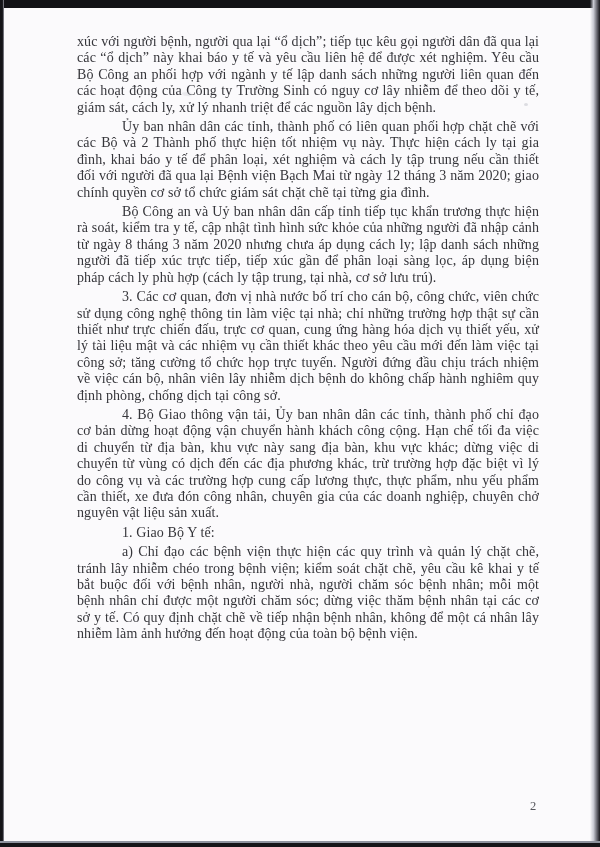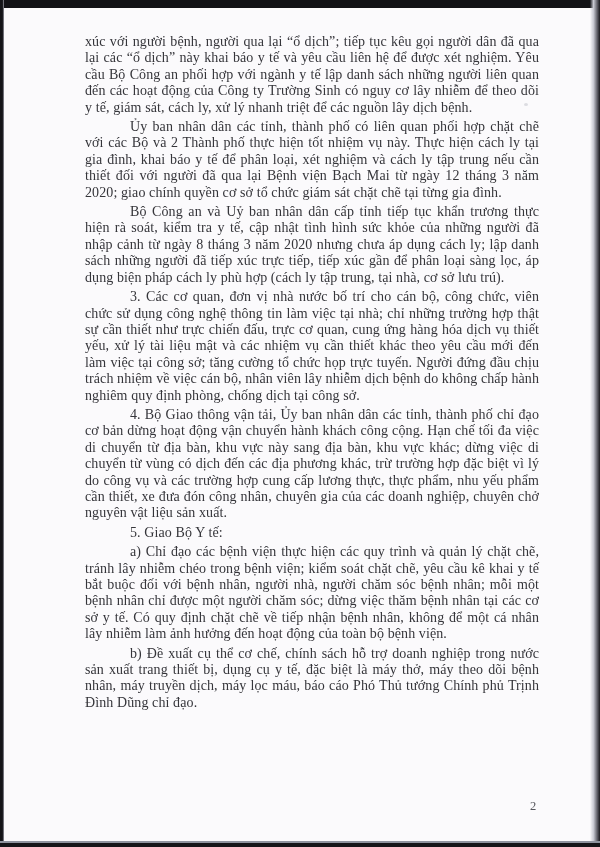--- a/index.html
+++ b/index.html
@@ -27,21 +27,21 @@
   .speck{position:absolute;z-index:2;background:#c3c4cc;border-radius:50%;opacity:.55;filter:blur(.6px);}
   .speck.s1{left:487px;top:76px;width:7px;height:3px;transform:rotate(-14deg);}
   .speck.s2{left:524px;top:103px;width:4px;height:3px;}
   .speck.s3{left:182px;top:92px;width:10px;height:4px;opacity:.3;transform:rotate(8deg);}
   
   .textblock{
     position:absolute;z-index:1;left:73px;top:34px;width:466px;
     color:var(--text);font-size:14px;line-height:16.4px;
     text-align:justify;letter-spacing:.1px;
   }
-  .para{margin:0 0 3px 12px;}
+  .para{margin:0 0 3px 4px;}
   .para.indent{text-indent:45px;}
   .pagenum{
     position:absolute;z-index:1;left:530px;top:799px;
     color:var(--pagenum);font-size:12.5px;
   }
 </style>
 </head>
 <body>
 
 <div class="scan">
@@ -54,19 +54,18 @@
   <div class="speck s1"></div>
   <div class="speck s2"></div>
   <div class="speck s3"></div>
 
   <div class="textblock" id="doc-body">
       <p class="para">xúc với người bệnh, người qua lại “ổ dịch”; tiếp tục kêu gọi người dân đã qua lại các “ổ dịch” này khai báo y tế và yêu cầu liên hệ để được xét nghiệm. Yêu cầu Bộ Công an phối hợp với ngành y tế lập danh sách những người liên quan đến các hoạt động của Công ty Trường Sinh có nguy cơ lây nhiễm để theo dõi y tế, giám sát, cách ly, xử lý nhanh triệt để các nguồn lây dịch bệnh.</p>
       <p class="para indent">Ủy ban nhân dân các tỉnh, thành phố có liên quan phối hợp chặt chẽ với các Bộ và 2 Thành phố thực hiện tốt nhiệm vụ này. Thực hiện cách ly tại gia đình, khai báo y tế để phân loại, xét nghiệm và cách ly tập trung nếu cần thiết đối với người đã qua lại Bệnh viện Bạch Mai từ ngày 12 tháng 3 năm 2020; giao chính quyền cơ sở tổ chức giám sát chặt chẽ tại từng gia đình.</p>
       <p class="para indent">Bộ Công an và Uỷ ban nhân dân cấp tỉnh tiếp tục khẩn trương thực hiện rà soát, kiểm tra y tế, cập nhật tình hình sức khỏe của những người đã nhập cảnh từ ngày 8 tháng 3 năm 2020 nhưng chưa áp dụng cách ly; lập danh sách những người đã tiếp xúc trực tiếp, tiếp xúc gần để phân loại sàng lọc, áp dụng biện pháp cách ly phù hợp (cách ly tập trung, tại nhà, cơ sở lưu trú).</p>
       <p class="para indent">3. Các cơ quan, đơn vị nhà nước bố trí cho cán bộ, công chức, viên chức sử dụng công nghệ thông tin làm việc tại nhà; chỉ những trường hợp thật sự cần thiết như trực chiến đấu, trực cơ quan, cung ứng hàng hóa dịch vụ thiết yếu, xử lý tài liệu mật và các nhiệm vụ cần thiết khác theo yêu cầu mới đến làm việc tại công sở; tăng cường tổ chức họp trực tuyến. Người đứng đầu chịu trách nhiệm về việc cán bộ, nhân viên lây nhiễm dịch bệnh do không chấp hành nghiêm quy định phòng, chống dịch tại công sở.</p>
       <p class="para indent">4. Bộ Giao thông vận tải, Ủy ban nhân dân các tỉnh, thành phố chỉ đạo cơ bản dừng hoạt động vận chuyển hành khách công cộng. Hạn chế tối đa việc di chuyển từ địa bàn, khu vực này sang địa bàn, khu vực khác; dừng việc di chuyển từ vùng có dịch đến các địa phương khác, trừ trường hợp đặc biệt vì lý do công vụ và các trường hợp cung cấp lương thực, thực phẩm, nhu yếu phẩm cần thiết, xe đưa đón công nhân, chuyên gia của các doanh nghiệp, chuyên chở nguyên vật liệu sản xuất.</p>
-      <p class="para indent">5. Giao Bộ Y tế:</p>
+      <p class="para indent">1. Giao Bộ Y tế:</p>
       <p class="para indent">a) Chỉ đạo các bệnh viện thực hiện các quy trình và quản lý chặt chẽ, tránh lây nhiễm chéo trong bệnh viện; kiểm soát chặt chẽ, yêu cầu kê khai y tế bắt buộc đối với bệnh nhân, người nhà, người chăm sóc bệnh nhân; mỗi một bệnh nhân chỉ được một người chăm sóc; dừng việc thăm bệnh nhân tại các cơ sở y tế. Có quy định chặt chẽ về tiếp nhận bệnh nhân, không để một cá nhân lây nhiễm làm ảnh hưởng đến hoạt động của toàn bộ bệnh viện.</p>
-      <p class="para indent">b) Đề xuất cụ thể cơ chế, chính sách hỗ trợ doanh nghiệp trong nước sản xuất trang thiết bị, dụng cụ y tế, đặc biệt là máy thở, máy theo dõi bệnh nhân, máy truyền dịch, máy lọc máu, báo cáo Phó Thủ tướng Chính phủ Trịnh Đình Dũng chỉ đạo.</p>
     </div>
 
   <div class="pagenum">2</div>
 </div>
 
 </body></html>

